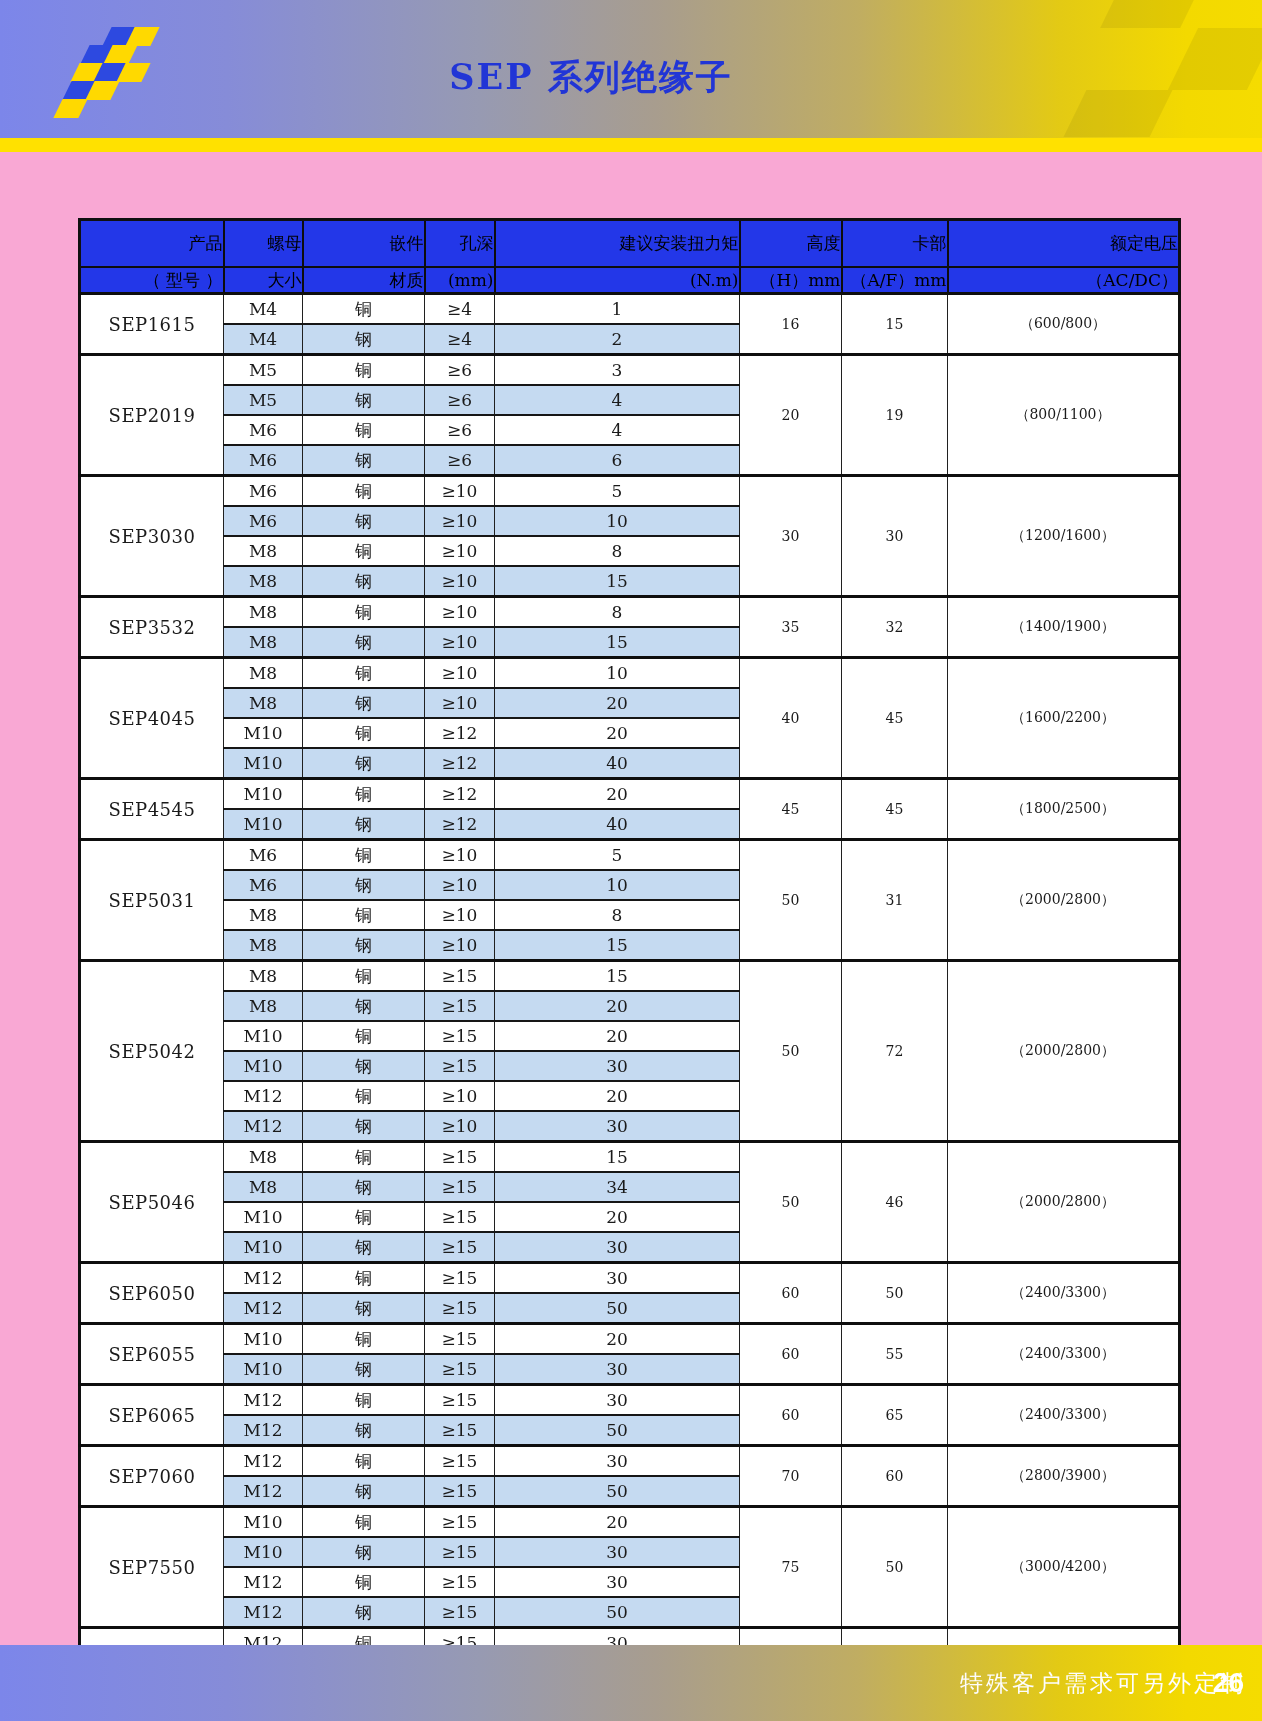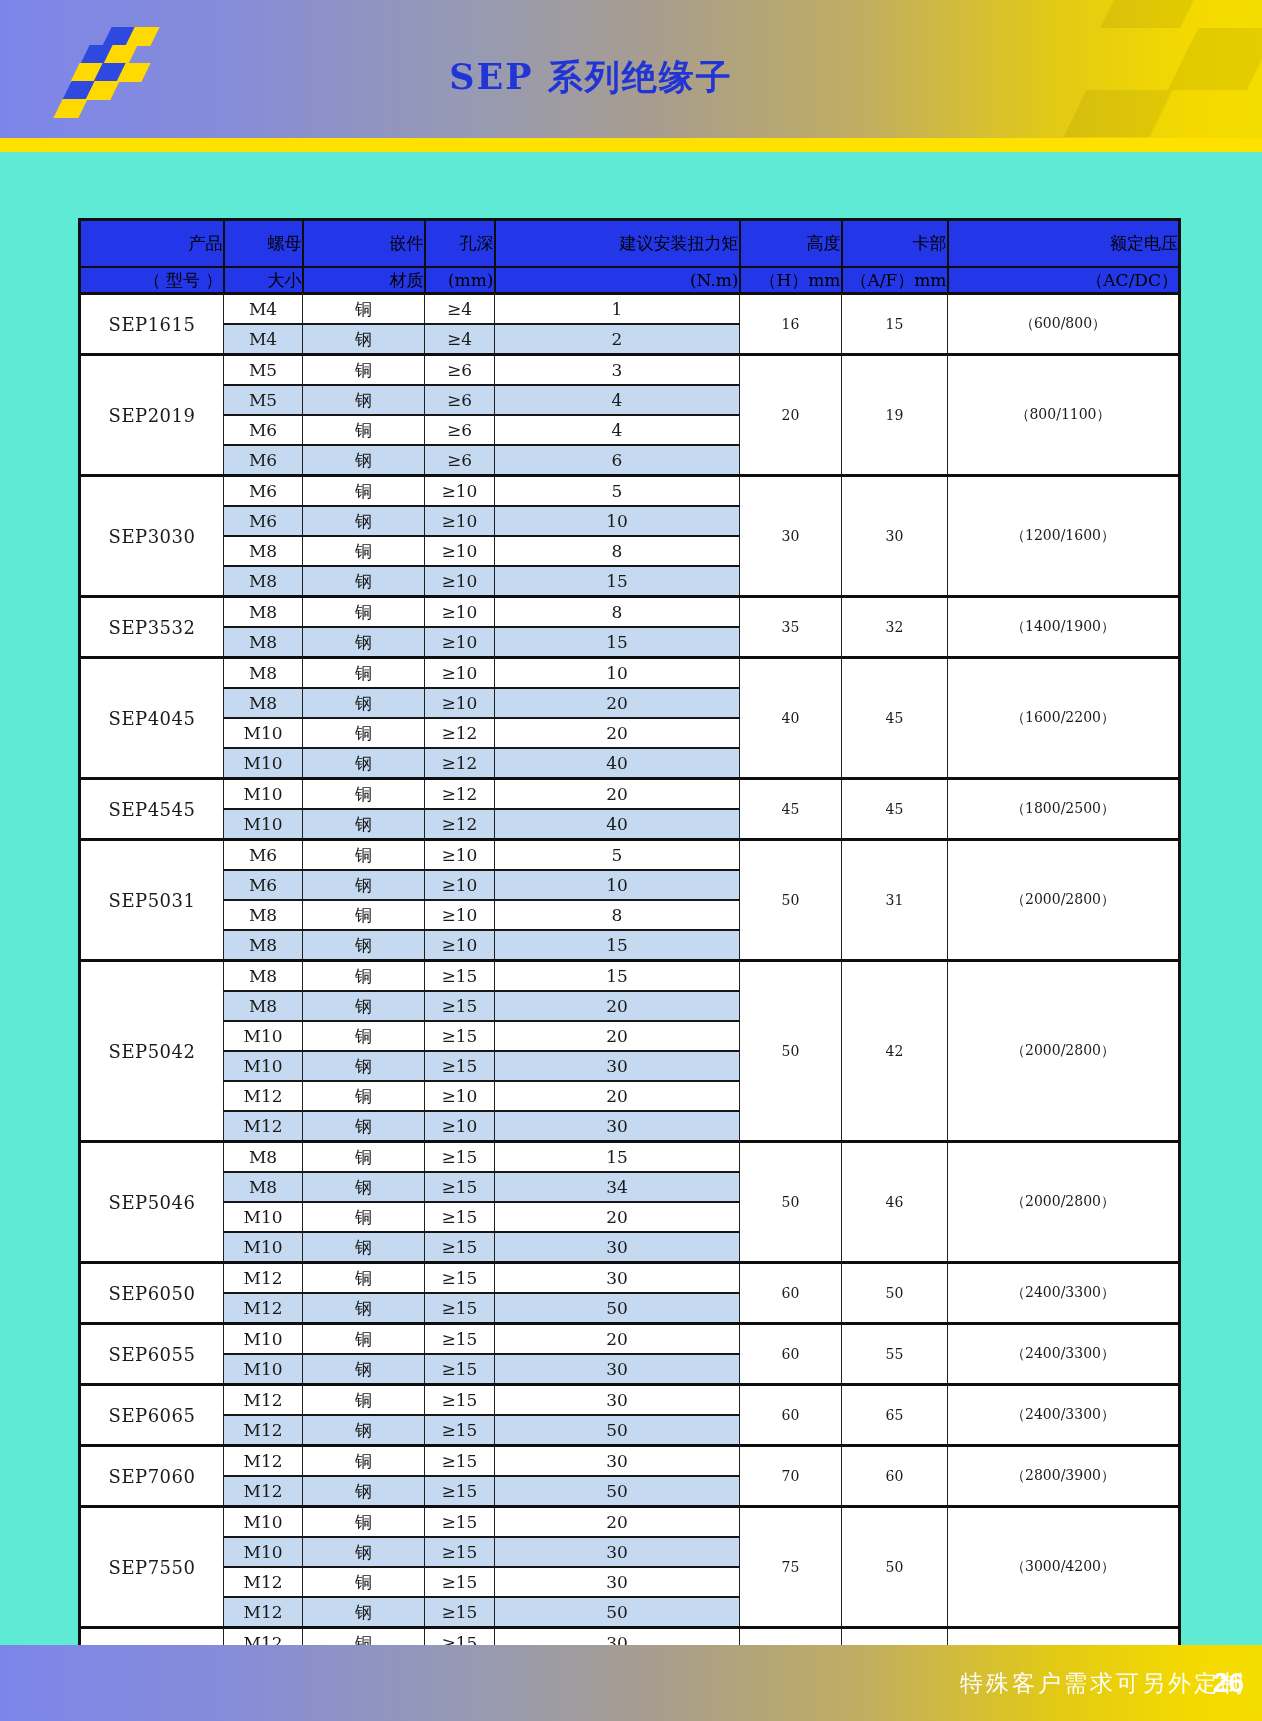--- a/index.html
+++ b/index.html
@@ -5,21 +5,21 @@
   :root{
     --header-blue:#2337e8;
     --row-blue:#c5daf1;
     --accent-yellow:#ffe100;
     --title-blue:#2135d6;
     --ink:#111;
   }
   html,body{margin:0;padding:0;background:#888;}
   .page{
     position:relative;width:1262px;height:1721px;margin:0 auto;
-    background:#5eead4;overflow:hidden;
+    background:#f9a8d4;overflow:hidden;
     font-family:"DejaVu Serif","Liberation Serif",serif;
   }
   
   .band{
     position:absolute;left:0;right:0;
     background:linear-gradient(90deg,#7c86ea 0%,#868cd8 18%,#979ab2 38%,#a89d8e 52%,#c0ad62 68%,#e3ca14 84%,#f3d900 94%,#f5dc00 100%);
   }
   .header-band{top:0;height:138px;}
   .yellow-strip{position:absolute;top:138px;left:0;right:0;height:14px;background:var(--accent-yellow);}
   .page-title{
@@ -283,21 +283,21 @@
           <td class="sub">≥10</td>
           <td class="sub">15</td>
         </tr>
         <tr class="group-start ">
           <td class="model" rowspan="6">SEP5042</td>
           <td class="sub">M8</td>
           <td class="sub">铜</td>
           <td class="sub">≥15</td>
           <td class="sub">15</td>
           <td class="merged" rowspan="6">50</td>
-          <td class="merged" rowspan="6">42</td>
+          <td class="merged" rowspan="6">72</td>
           <td class="merged" rowspan="6">（2000/2800）</td>
         </tr>
         <tr class="steel">
           <td class="sub">M8</td>
           <td class="sub">钢</td>
           <td class="sub">≥15</td>
           <td class="sub">20</td>
         </tr>
         <tr class="">
           <td class="sub">M10</td>

